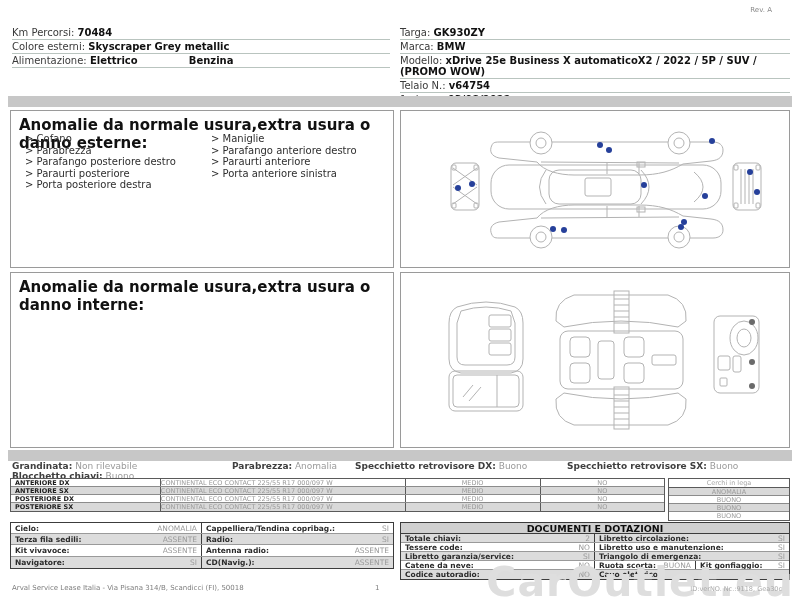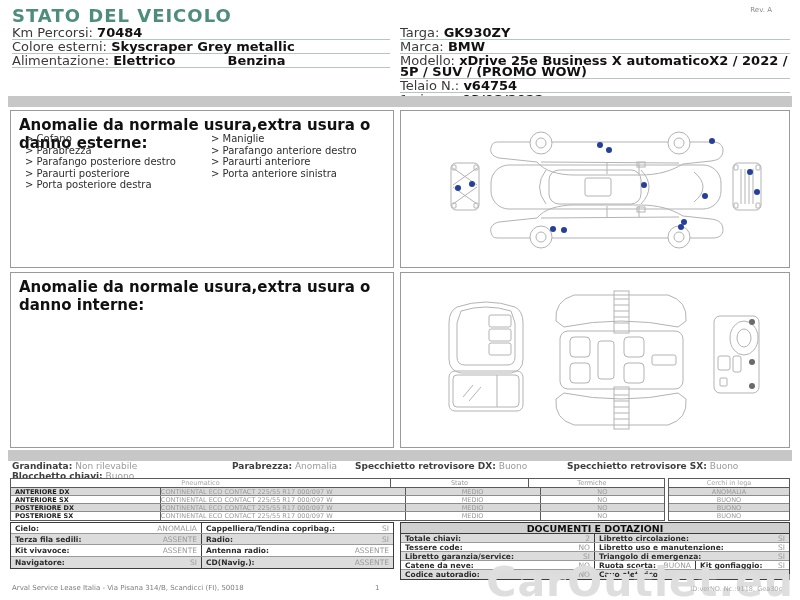--- a/index.html
+++ b/index.html
@@ -5,21 +5,21 @@
   * { margin:0; padding:0; box-sizing:border-box; }
   html,body { width:800px; height:600px; background:#ffffff; font-family:"DejaVu Sans","Liberation Sans",sans-serif; overflow:hidden; }
   .page { position:relative; width:800px; height:600px; background:#fff; }
 
   
   .title { position:absolute; left:12px; top:5px; font-size:18px; font-weight:bold; letter-spacing:1px; color:#4e8c7c; }
   .rev { position:absolute; right:28px; top:6px; font-size:7px; color:#8a8a8a; }
   .info-col { position:absolute; top:26px; }
   .info-left  { left:12px;  width:378px; }
   .info-right { left:400px; width:390px; }
-  .field { border-bottom:1px solid #b9c4bf; padding:1px 0 1px 0; font-size:13px; line-height:11px; color:#3a3a3a; }
+  .field { border-bottom:1px solid #b9c4bf; padding:1px 0 1px 0; font-size:10px; line-height:11px; color:#3a3a3a; }
   .field .fv { font-weight:bold; color:#111; }
   .field .fv2 { font-weight:bold; color:#111; margin-left:48px; }
 
   
   .graybar { position:absolute; left:8px; width:784px; height:11px; background:#c7c7c7; }
   .bar1 { top:96px; } .bar2 { top:450px; }
 
   
   .panel { position:absolute; border:1px solid #9a9a9a; background:#fff; }
   .p-ext-l { left:10px;  top:110px; width:384px; height:158px; }
@@ -79,21 +79,20 @@
   .foot-company { position:absolute; left:12px; top:584px; font-size:7px; color:#7d7d7d; }
   .foot-page { position:absolute; left:375px; top:584px; font-size:7px; color:#7d7d7d; }
   .watermark { position:absolute; right:6px; top:558px; font-size:41px; font-weight:bold; color:#dedede; letter-spacing:1px; }
   .doc-id { position:absolute; right:18px; top:585px; font-size:6.5px; color:#a9a9a9; }
 </style>
 </head>
 <body>
 
 <div class="page">
 
-  <div class="title">STATO DEL VEICOLO</div>
   <div class="rev">Rev. A</div>
 
   <div class="info-col info-left">
     <div class="field">
       <span class="fl">Km Percorsi:</span>
       <span class="fv">70484</span>
     </div>
     <div class="field">
       <span class="fl">Colore esterni:</span>
       <span class="fv">Skyscraper Grey metallic</span>
@@ -284,25 +283,20 @@
       <span class="sl">Specchietto retrovisore SX:</span>
       <span class="sv">Buono</span>
     </span>
     <span class="sum-item" style="left:12px; top:10px;">
       <span class="sl">Blocchetto chiavi:</span>
       <span class="sv">Buono</span>
     </span>
   </div>
 
   <div class="tt tt-main">
-    <div class="hrow">
-      <div class="c-pneu">Pneumatico</div>
-      <div class="c-stato">Stato</div>
-      <div class="c-term">Termiche</div>
-    </div>
     <div class="drow">
       <div class="c-pos">ANTERIORE DX</div>
       <div class="c-tyre">CONTINENTAL ECO CONTACT  225/55 R17 000/097 W</div>
       <div class="c-stato">MEDIO</div>
       <div class="c-term">NO</div>
     </div>
     <div class="drow">
       <div class="c-pos">ANTERIORE SX</div>
       <div class="c-tyre">CONTINENTAL ECO CONTACT  225/55 R17 000/097 W</div>
       <div class="c-stato">MEDIO</div>

